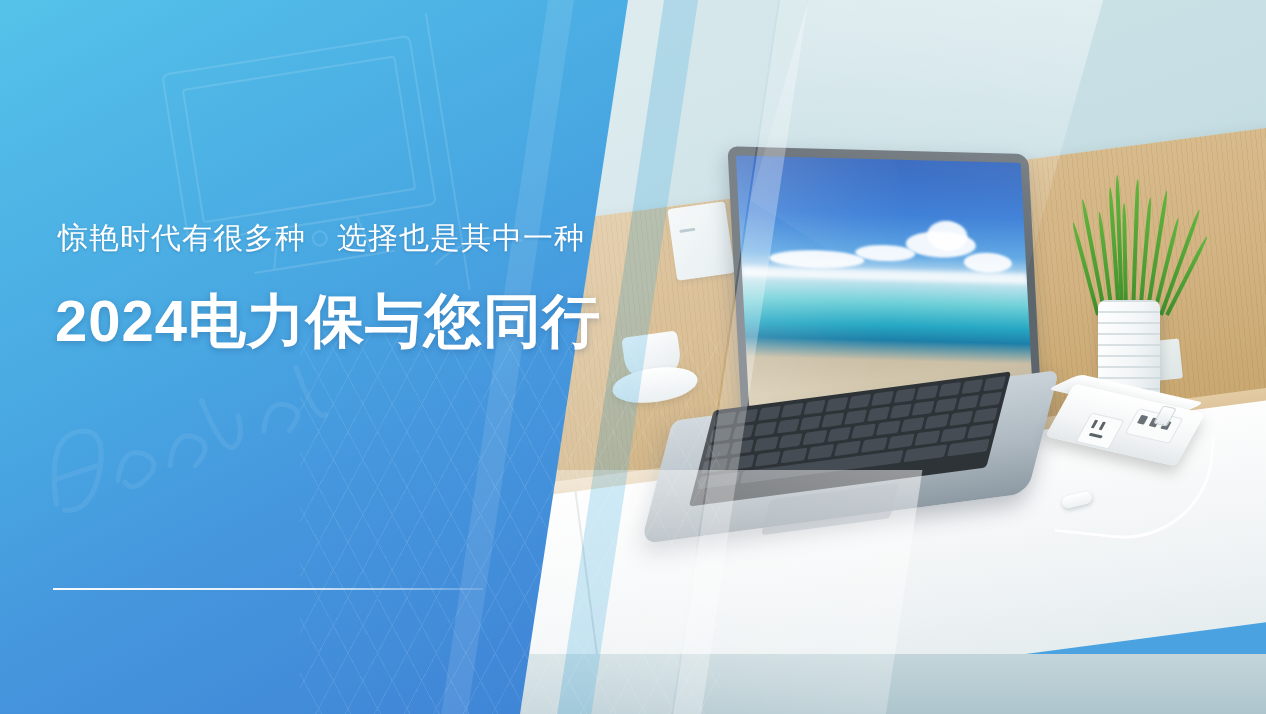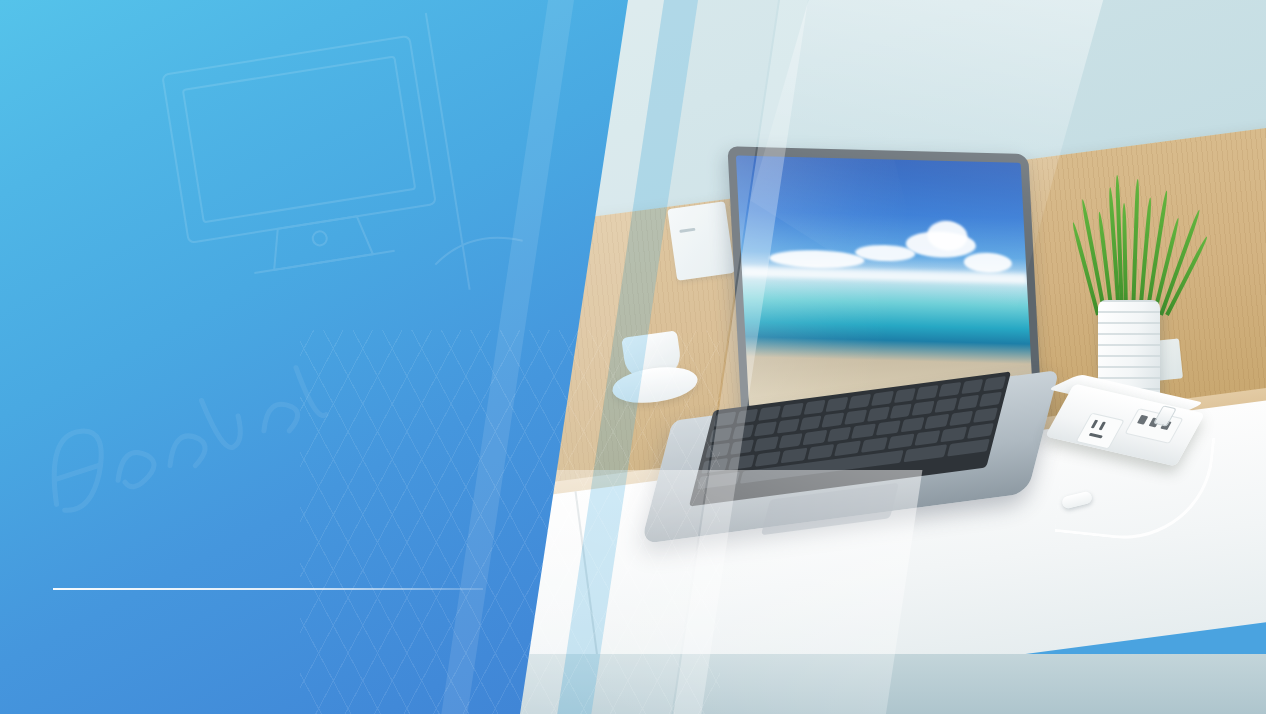--- a/index.html
+++ b/index.html
@@ -673,16 +673,18 @@
       <path d="M150 118 q16 -36 36 -16 q10 12 -12 24"></path>
       <path d="M200 66 q4 56 16 54 q12 -2 14 -28"></path>
       <path d="M250 114 q14 -32 34 -14 q10 10 -10 22"></path>
       <path d="M300 64 q2 58 14 54"></path>
     </g>
   </svg>
 
   <div class="mesh"></div>
 
   <div class="text-block">
+    <div class="subtitle">惊艳时代有很多种　选择也是其中一种</div>
+    <div class="headline">2024电力保与您同行</div>
     <div class="rule"></div>
   </div>
 
 </div>
 
 </body></html>

